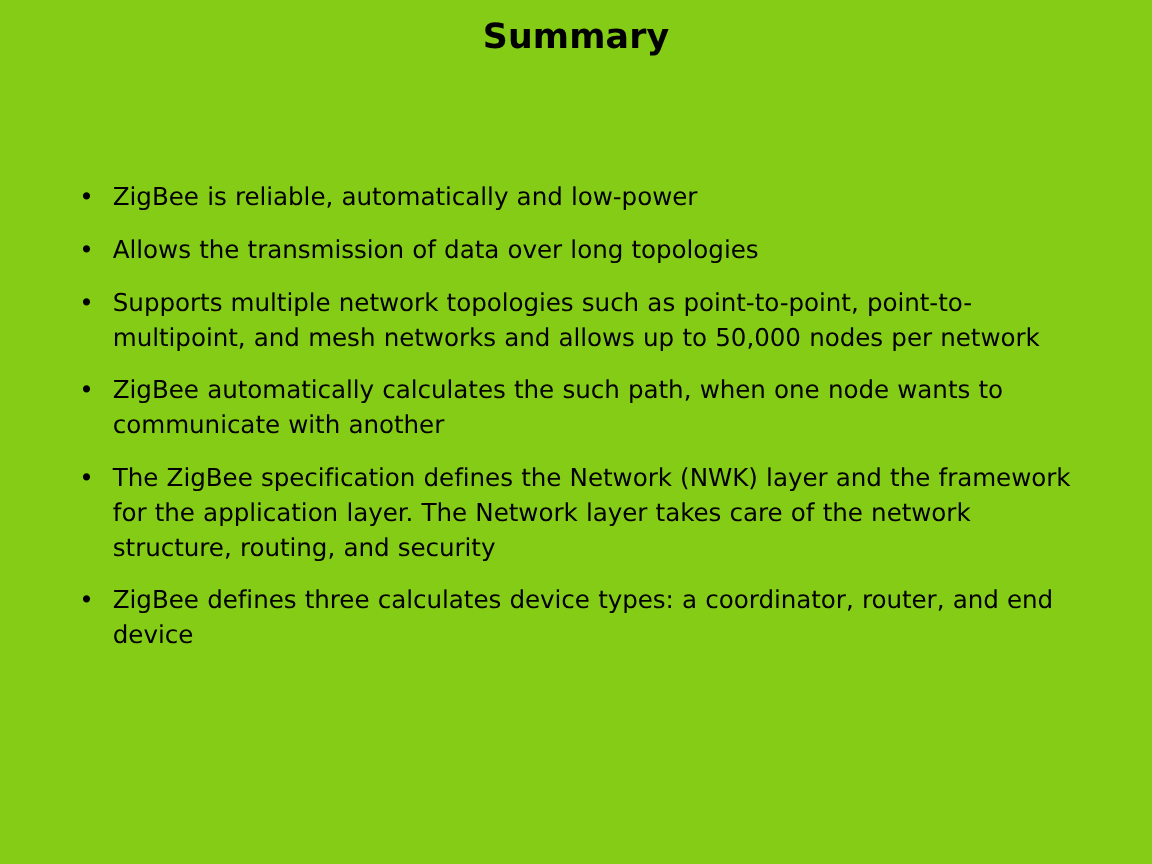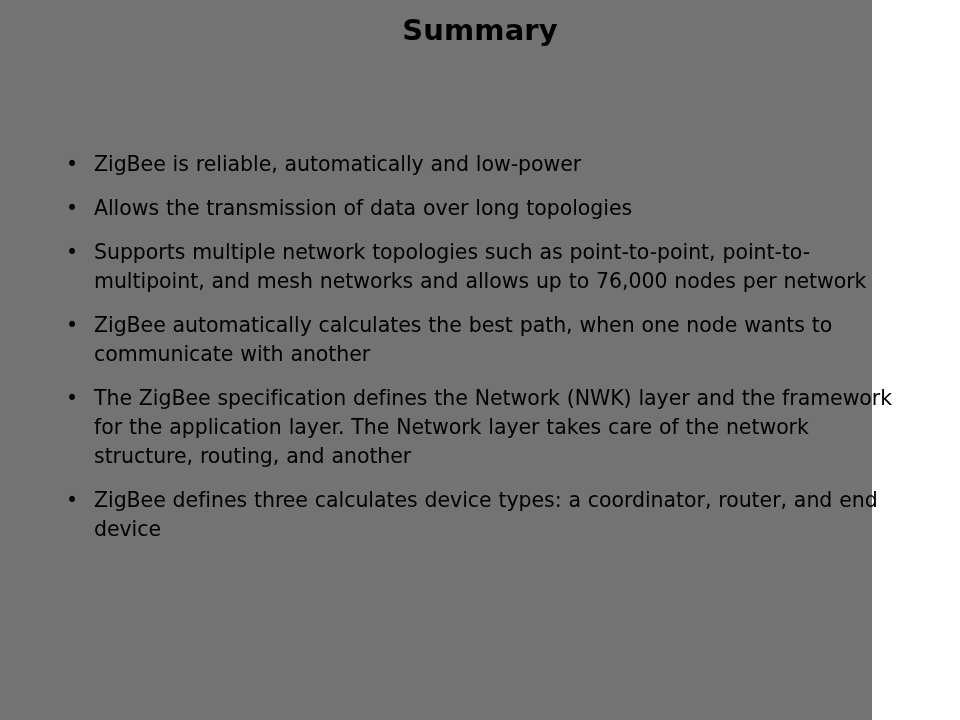--- a/index.html
+++ b/index.html
@@ -11,23 +11,23 @@
     width: 960px;
     height: 720px;
     background: #ffffff;
     font-family: "DejaVu Sans", "Liberation Sans", sans-serif;
     color: #000000;
     overflow: hidden;
   }
 
   .slide {
     position: relative;
-    width: 872px;
+    width: 960px;
     height: 720px;
-    background: #737373;
+    background: #84cc16;
     box-sizing: border-box;
   }
 
   .slide-title {
     position: absolute;
     top: 14px;
     left: 0;
     width: 960px;
     text-align: center;
     font-family: "DejaVu Sans", "Liberation Sans", sans-serif;
@@ -101,31 +101,31 @@
         <span class="bullet-text">ZigBee is reliable, automatically and low-power</span>
       </li>
 
       <li class="bullet-item">
         <span class="bullet-marker">•</span>
         <span class="bullet-text">Allows the transmission of data over long topologies</span>
       </li>
 
       <li class="bullet-item">
         <span class="bullet-marker">•</span>
-        <span class="bullet-text">Supports multiple network topologies such as point-to-point, point-to-multipoint, and mesh networks and allows up to 76,000 nodes per network</span>
+        <span class="bullet-text">Supports multiple network topologies such as point-to-point, point-to-multipoint, and mesh networks and allows up to 50,000 nodes per network</span>
       </li>
 
       <li class="bullet-item">
         <span class="bullet-marker">•</span>
-        <span class="bullet-text">ZigBee automatically calculates the best path, when one node wants to communicate with another</span>
+        <span class="bullet-text">ZigBee automatically calculates the such path, when one node wants to communicate with another</span>
       </li>
 
       <li class="bullet-item">
         <span class="bullet-marker">•</span>
-        <span class="bullet-text">The ZigBee specification defines the Network (NWK) layer and the framework for the application layer. The Network layer takes care of the network structure, routing, and another</span>
+        <span class="bullet-text">The ZigBee specification defines the Network (NWK) layer and the framework for the application layer. The Network layer takes care of the network structure, routing, and security</span>
       </li>
 
       <li class="bullet-item">
         <span class="bullet-marker">•</span>
         <span class="bullet-text">ZigBee defines three calculates device types: a coordinator, router, and end device</span>
       </li>
 
     </ul>
   </div>
 

